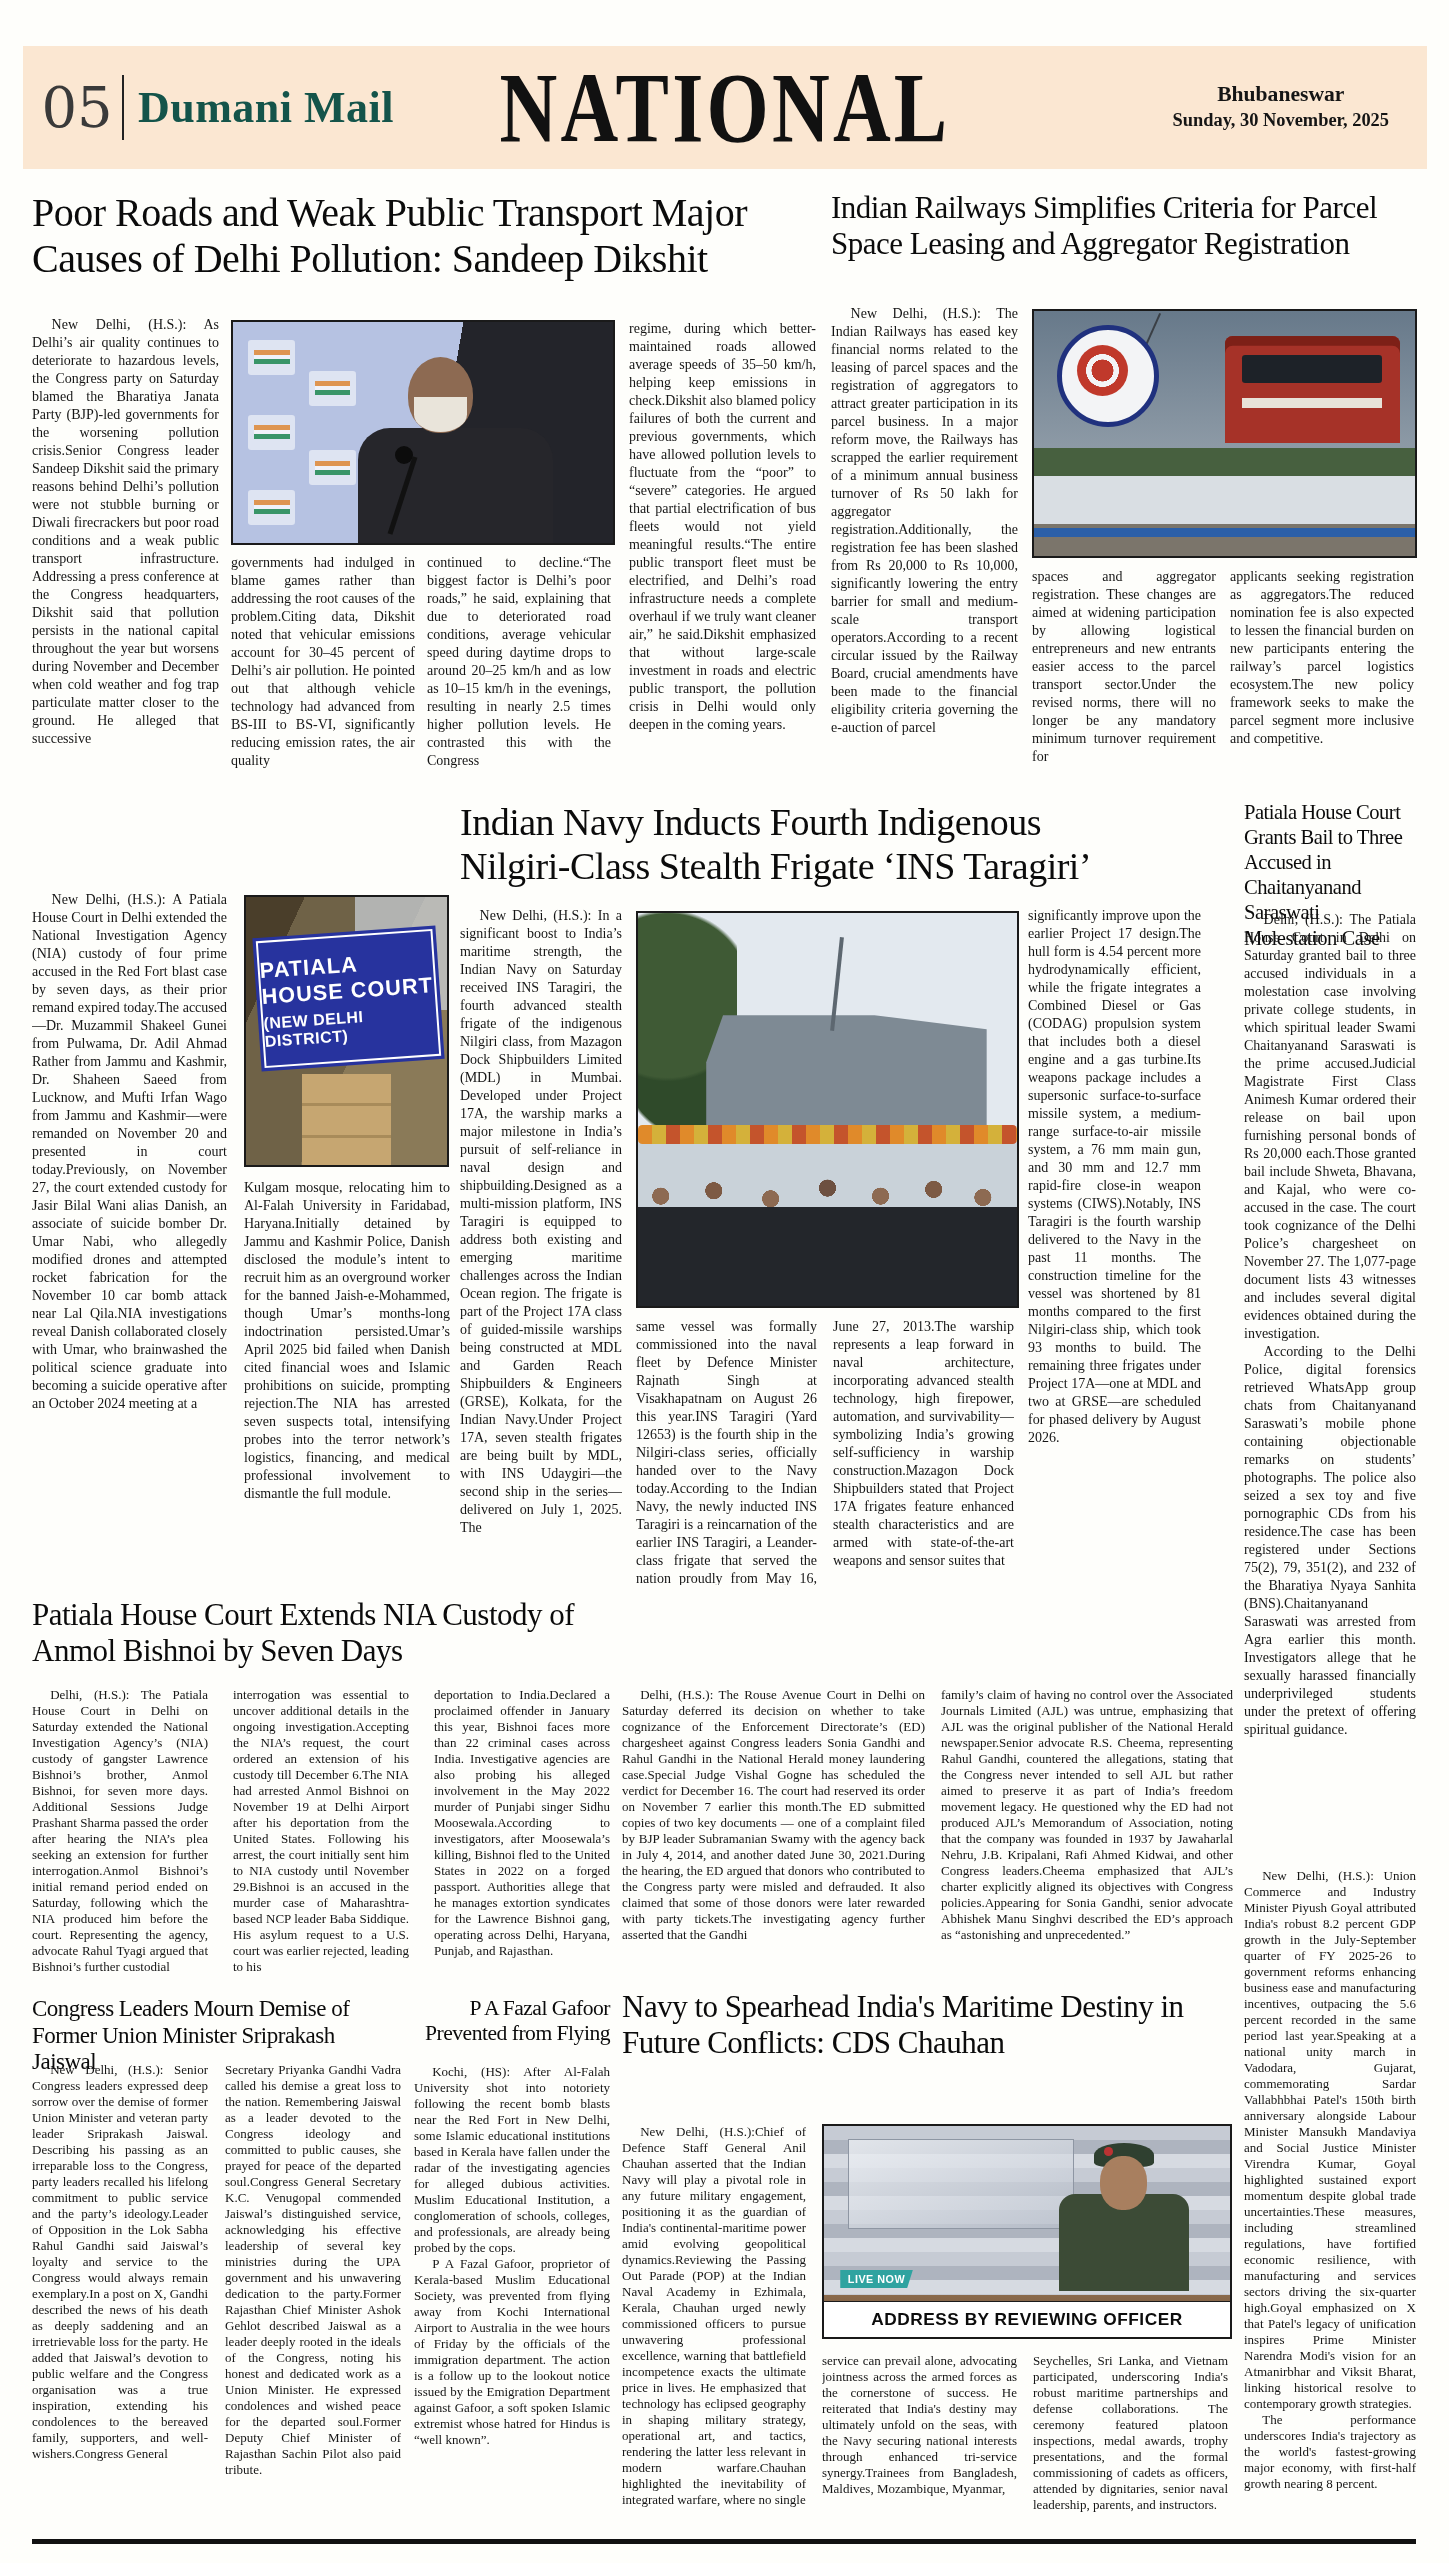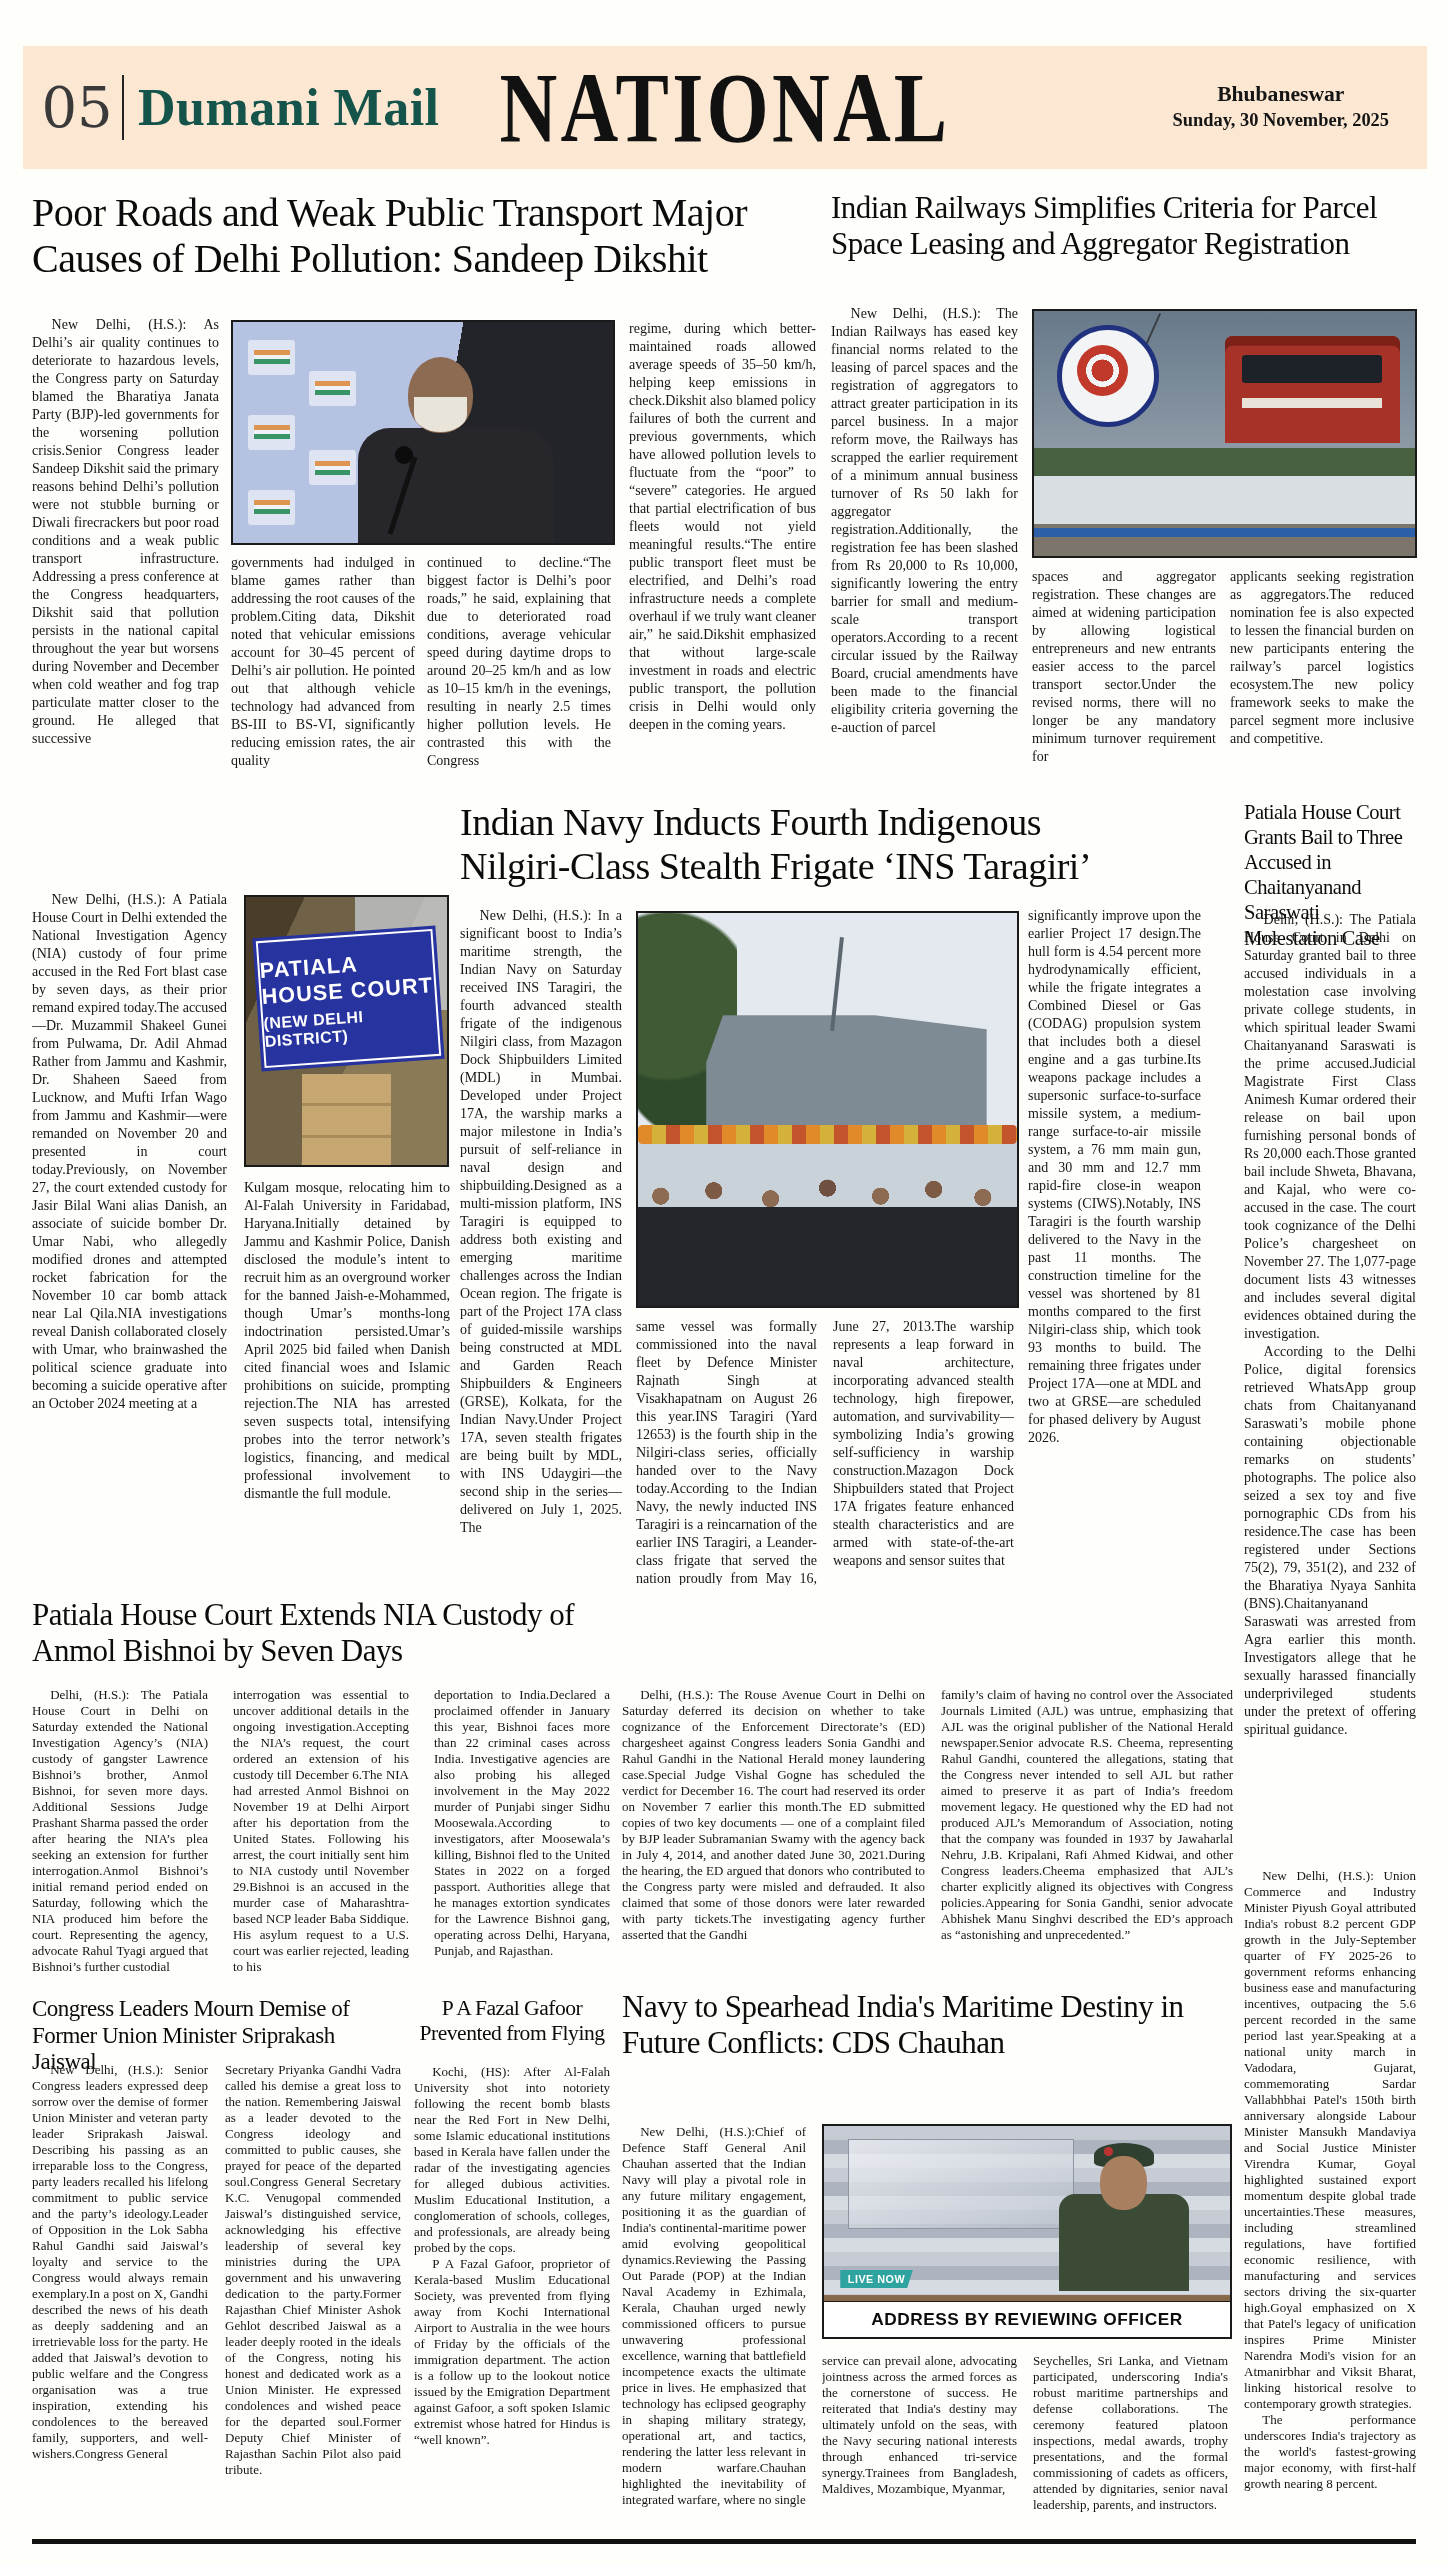--- a/index.html
+++ b/index.html
@@ -1,21 +1,21 @@
 <!DOCTYPE html>
 <html style="font-size:8.7px"><head>
 <meta charset="utf-8">
 <style>
   html,body{margin:0;padding:0;background:#e8e8e4;}
   .page{position:relative;width:1449px;height:2563px;background:#fefefb;font-family:"Liberation Serif",serif;color:#151515;overflow:hidden;}
   
   .masthead{position:absolute;left:23px;top:46px;width:1404px;height:123px;background:#fbe7d2;display:flex;align-items:center;}
   .pagenum{font-family:"DejaVu Serif",serif;font-weight:300;font-size:56px;color:#3a3a3a;margin-left:18.4px;line-height:1;}
   .mast-div{width:1.6px;height:65px;background:#222;margin:0 14px 0 9.7px;}
-  .mast-title{font-size:52px;font-weight:700;color:#14544a;letter-spacing:0.5px;}
+  .mast-title{font-size:44px;font-weight:700;color:#14544a;letter-spacing:0.5px;}
   .section-title{position:absolute;left:50%;top:50%;transform:translate(-50%,-50%) scaleY(1.25);font-size:80px;font-weight:700;letter-spacing:3.2px;color:#111;}
   .mast-right{margin-left:auto;margin-right:38px;text-align:center;font-weight:700;}
   .mast-city{font-size:21.6px;line-height:1.25;}
   .mast-date{font-size:18.4px;line-height:1.4;}
   
   .art{position:absolute;}
   .hl{font-weight:400;color:#0b0b0b;letter-spacing:-0.5px;line-height:1.16;transform-origin:left top;}
   .bs{font-size:14px;line-height:18px;text-align:justify;overflow:hidden;}
   .bs-sm{font-size:13px;line-height:16px;text-align:justify;overflow:hidden;}
   .col{position:absolute;overflow:hidden;}
@@ -181,21 +181,21 @@
     <div class="col bs-sm" style="left:319px;top:90px;width:292px;height:295px;">family’s claim of having no control over the Associated Journals Limited (AJL) was untrue, emphasizing that AJL was the original publisher of the National Herald newspaper.Senior advocate R.S. Cheema, representing Rahul Gandhi, countered the allegations, stating that the Congress never intended to sell AJL but rather aimed to preserve it as part of India’s freedom movement legacy. He questioned why the ED had not produced AJL’s Memorandum of Association, noting that the company was founded in 1937 by Jawaharlal Nehru, J.B. Kripalani, Rafi Ahmed Kidwai, and other Congress leaders.Cheema emphasized that AJL’s charter explicitly aligned its objectives with Congress policies.Appearing for Sonia Gandhi, senior advocate Abhishek Manu Singhvi described the ED’s approach as “astonishing and unprecedented.”</div>
   </div>
 
   <div class="art" style="left:32px;top:1996px;width:369px;height:541px;">
     <div class="hl" style="font-size:23px;">Congress Leaders Mourn Demise of Former Union Minister Sriprakash Jaiswal</div>
     <div class="col bs-sm ind" style="left:0;top:66px;width:176px;height:474px;">New Delhi, (H.S.): Senior Congress leaders expressed deep sorrow over the demise of former Union Minister and veteran party leader Sriprakash Jaiswal. Describing his passing as an irreparable loss to the Congress, party leaders recalled his lifelong commitment to public service and the party’s ideology.Leader of Opposition in the Lok Sabha Rahul Gandhi said Jaiswal’s loyalty and service to the Congress would always remain exemplary.In a post on X, Gandhi described the news of his death as deeply saddening and an irretrievable loss for the party. He added that Jaiswal’s devotion to public welfare and the Congress organisation was a true inspiration, extending his condolences to the bereaved family, supporters, and well-wishers.Congress General</div>
     <div class="col bs-sm" style="left:193px;top:66px;width:176px;height:474px;">Secretary Priyanka Gandhi Vadra called his demise a great loss to the nation. Remembering Jaiswal as a leader devoted to the Congress ideology and committed to public causes, she prayed for peace of the departed soul.Congress General Secretary K.C. Venugopal commended Jaiswal’s distinguished service, acknowledging his effective leadership of several key ministries during the UPA government and his unwavering dedication to the party.Former Rajasthan Chief Minister Ashok Gehlot described Jaiswal as a leader deeply rooted in the ideals of the Congress, noting his honest and dedicated work as a Union Minister. He expressed condolences and wished peace for the departed soul.Former Deputy Chief Minister of Rajasthan Sachin Pilot also paid tribute.</div>
   </div>
 
   <div class="art" style="left:414px;top:1996px;width:196px;height:541px;">
-    <div class="hl" style="font-size:21.6px;text-align:center;">P A Fazal Gafoor Prevented from Flying</div>
+    <div class="hl" style="font-size:21.6px;text-align:right;">P A Fazal Gafoor Prevented from Flying</div>
     <div class="col bs-sm" style="left:0;top:68px;width:196px;height:472px;">
       <p class="ind">Kochi, (HS): After Al-Falah University shot into notoriety following the recent bomb blasts near the Red Fort in New Delhi, some Islamic educational institutions based in Kerala have fallen under the radar of the investigating agencies for alleged dubious activities. Muslim Educational Institution, a conglomeration of schools, colleges, and professionals, are already being probed by the cops.</p>
       <p>P A Fazal Gafoor, proprietor of Kerala-based Muslim Educational Society, was prevented from flying away from Kochi International Airport to Australia in the wee hours of Friday by the officials of the immigration department. The action is a follow up to the lookout notice issued by the Emigration Department against Gafoor, a soft spoken Islamic extremist whose hatred for Hindus is “well known”.</p>
     </div>
   </div>
 
   <div class="art" style="left:622px;top:1989px;width:606px;height:548px;">
     <div class="hl" style="font-size:31px;">Navy to Spearhead India's Maritime Destiny in Future Conflicts: CDS Chauhan</div>
     <div class="col bs-sm ind" style="left:0;top:135px;width:184px;height:412px;">New Delhi, (H.S.):Chief of Defence Staff General Anil Chauhan asserted that the Indian Navy will play a pivotal role in any future military engagement, positioning it as the guardian of India's continental-maritime power amid evolving geopolitical dynamics.Reviewing the Passing Out Parade (POP) at the Indian Naval Academy in Ezhimala, Kerala, Chauhan urged newly commissioned officers to pursue unwavering professional excellence, warning that battlefield incompetence exacts the ultimate price in lives. He emphasized that technology has eclipsed geography in shaping military strategy, operational art, and tactics, rendering the latter less relevant in modern warfare.Chauhan highlighted the inevitability of integrated warfare, where no single</div>
     <div class="photo" style="left:200px;top:135px;width:406px;height:211px;">

